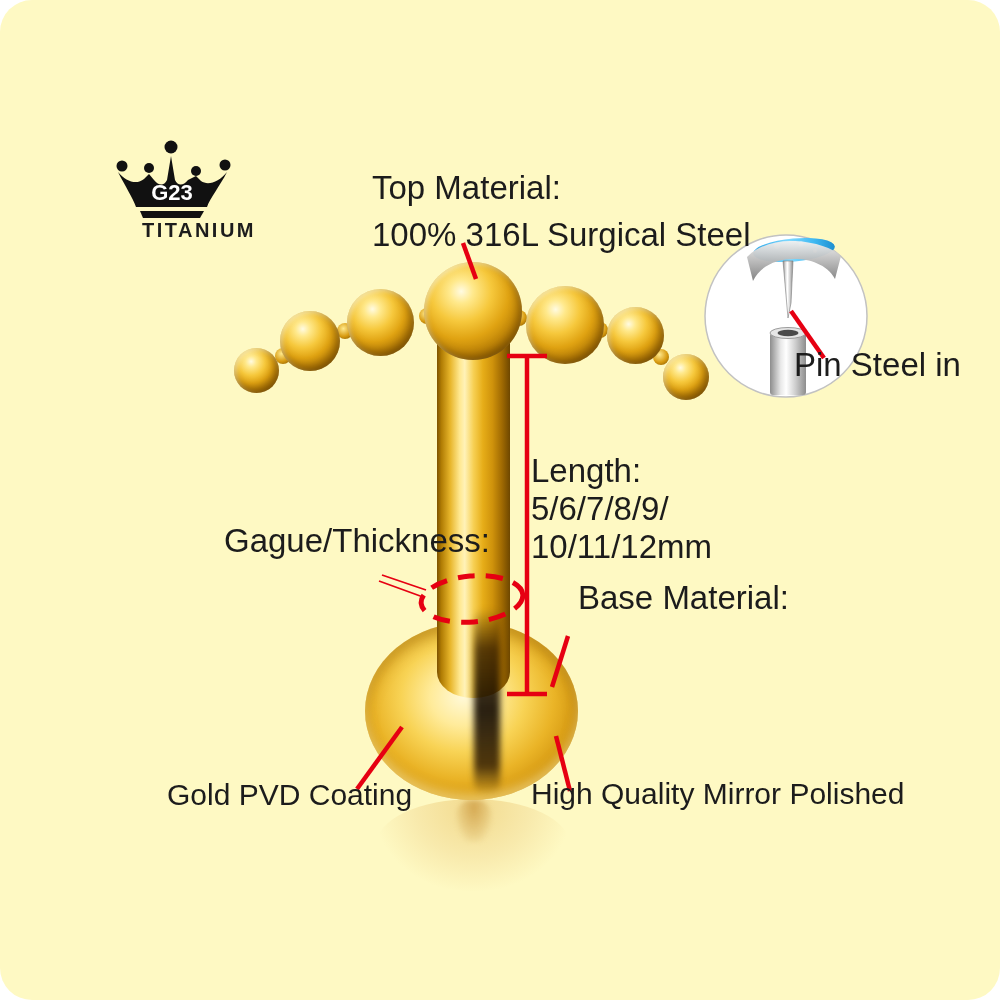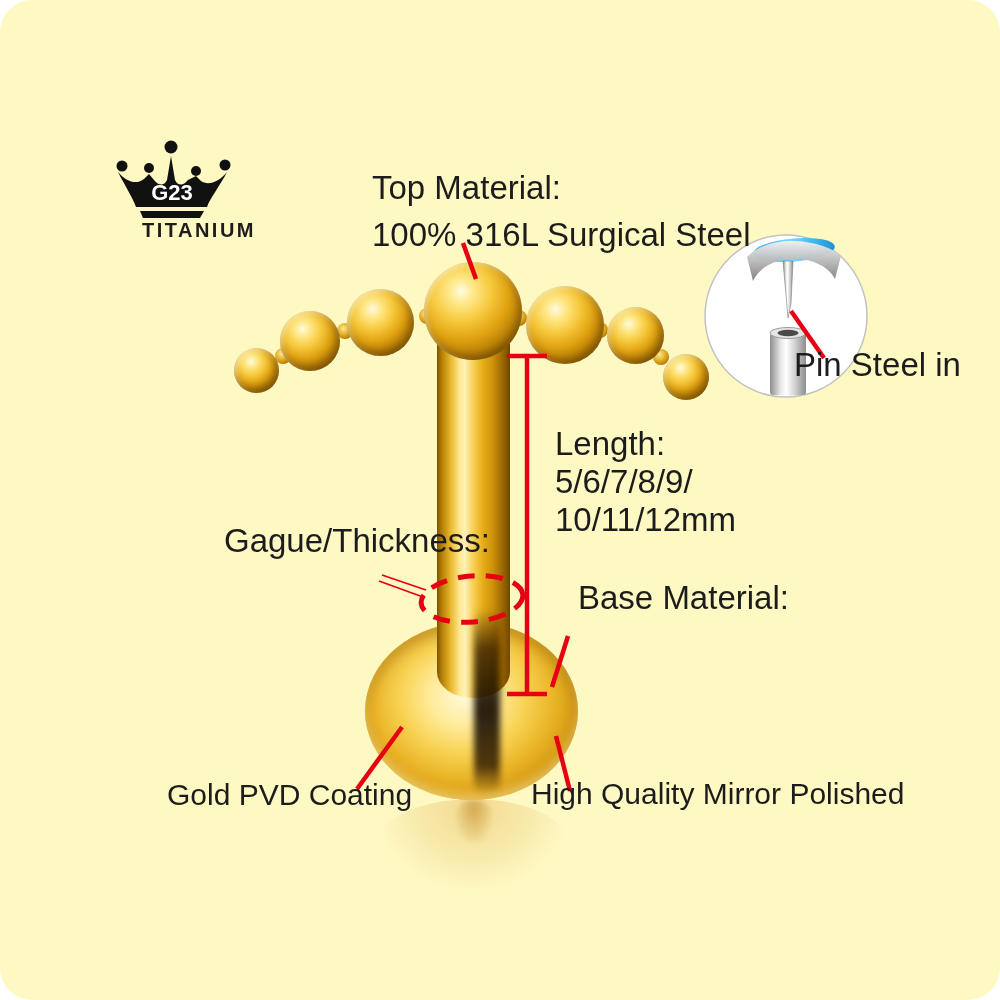--- a/index.html
+++ b/index.html
@@ -167,21 +167,21 @@
     </g>
   </svg>
 
   <div class="txt f27" style="left:372px;top:164px;line-height:47px;">
     <div>Top Material:</div>
     <div>100% 316L Surgical Steel</div>
   </div>
 
   <div class="txt f27" style="left:794px;top:342px;">Pin Steel in</div>
 
-  <div class="txt f27" style="left:531px;top:425px;line-height:38px;padding-left:24px;">
+  <div class="txt f27" style="left:531px;top:452px;line-height:38px;">
     <div>Length:</div>
     <div>5/6/7/8/9/</div>
     <div>10/11/12mm</div>
   </div>
 
   <div class="txt f27" style="left:224px;top:518px;">Gague/Thickness:</div>
 
   <div class="txt f27" style="left:578px;top:578px;line-height:40px;">
     <div>Base Material:</div>
   </div>

